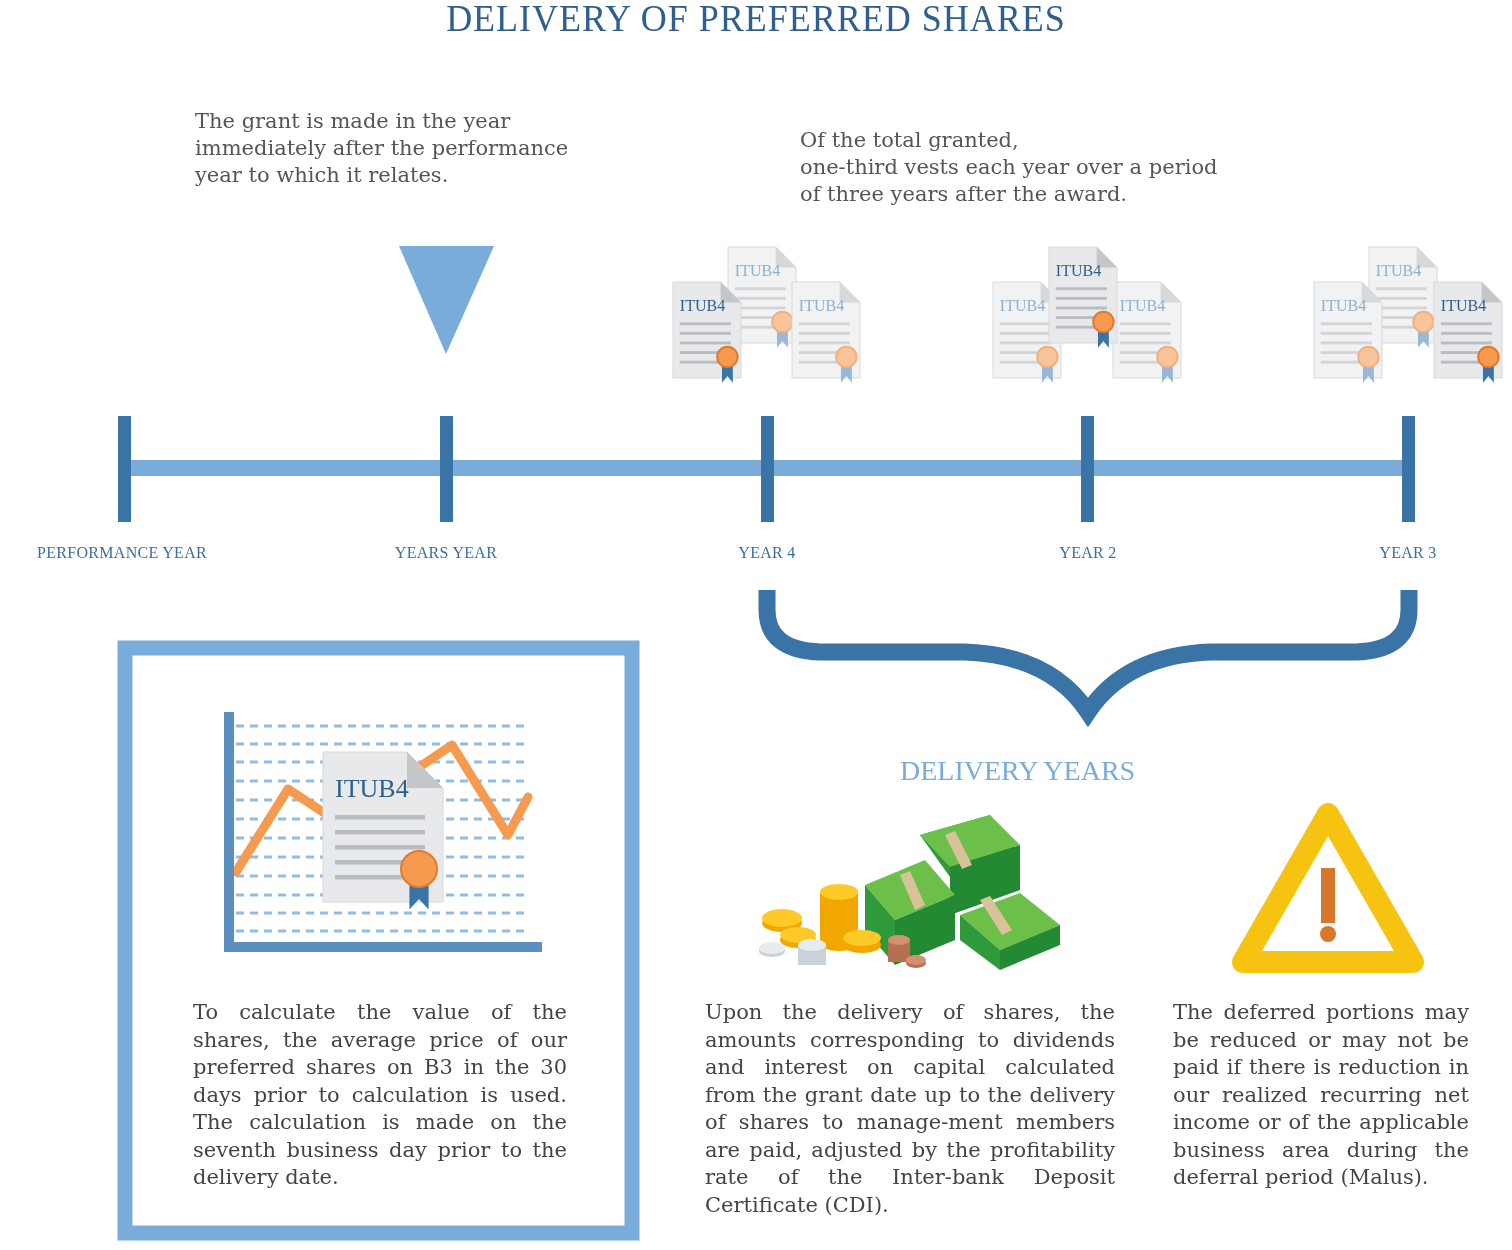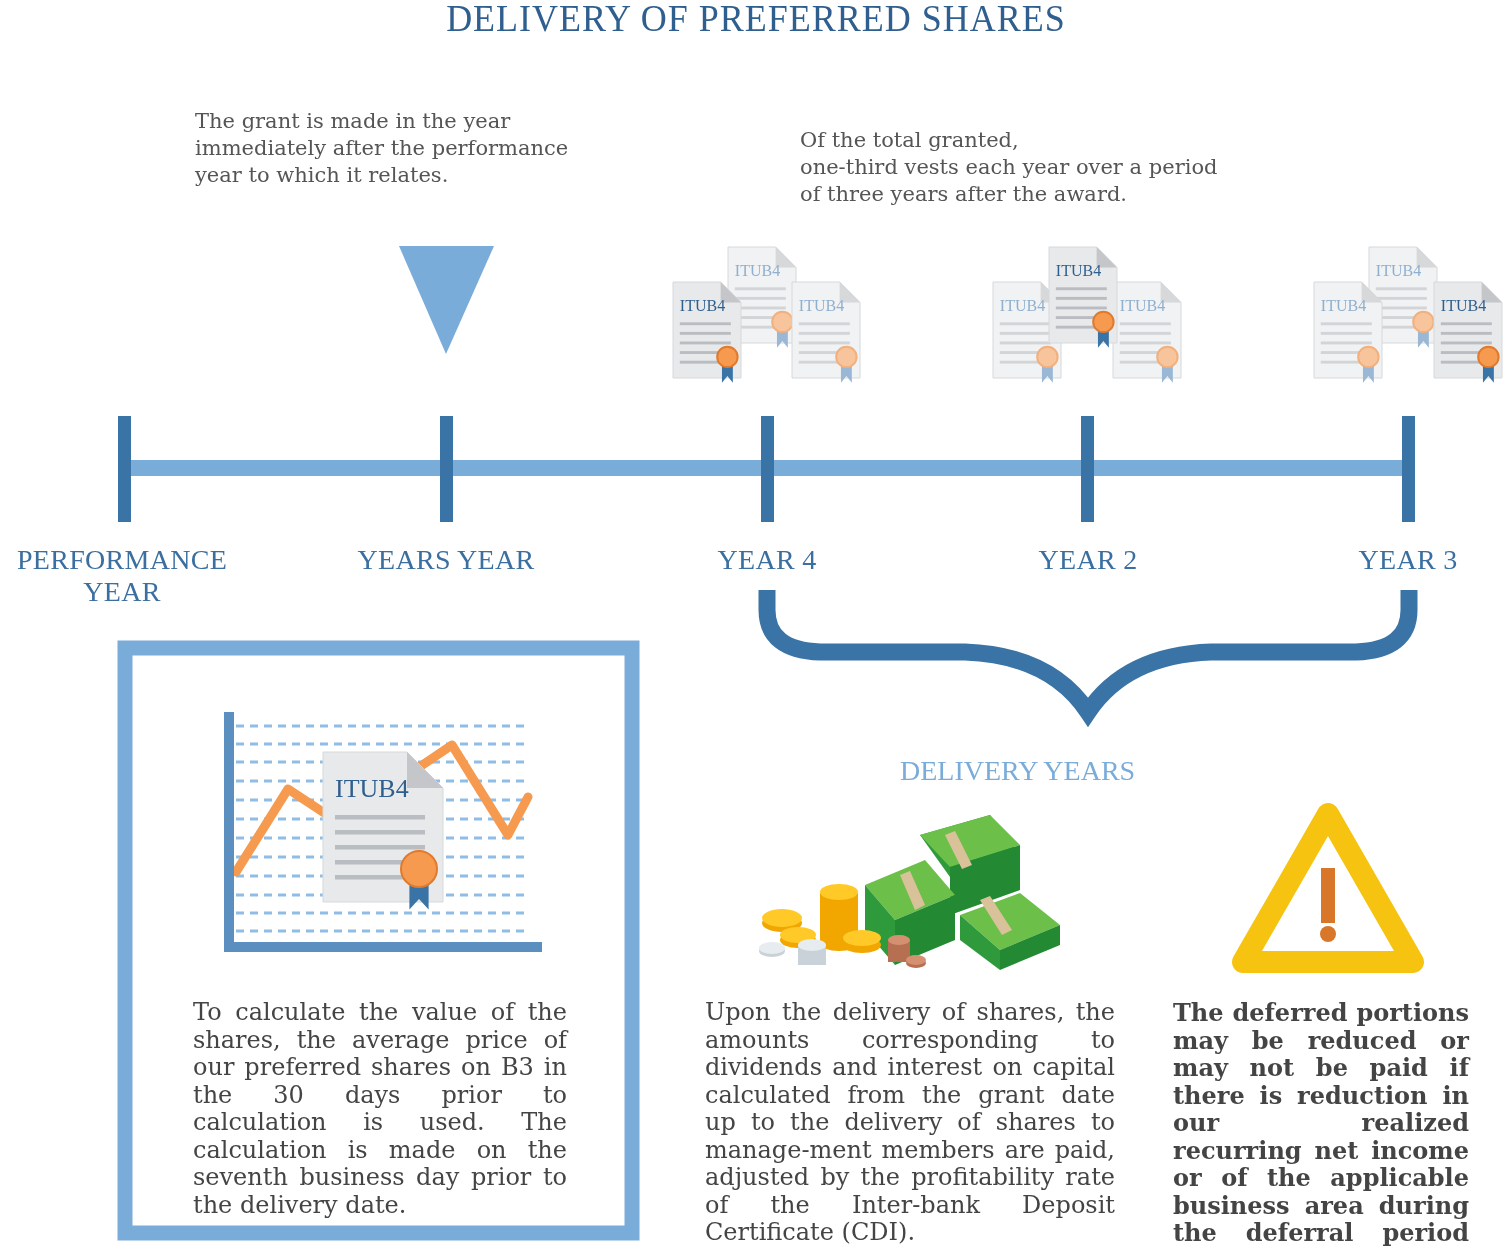--- a/index.html
+++ b/index.html
@@ -2,23 +2,23 @@
 <html><head>
 <meta charset="utf-8">
 <style>
   html, body { margin:0; padding:0; background:#ffffff; }
   body { width:1512px; height:1250px; position:relative; overflow:hidden;
          font-family:"DejaVu Serif", serif; }
   .abs { position:absolute; }
   .title { left:0; width:1512px; top:0; text-align:center; font-family:"Liberation Serif", serif;
            font-size:36px; letter-spacing:1px; color:#2f5f8e; line-height:36px; transform:scaleY(1.05); }
   .note { text-align:left; color:#555; font-size:21px; line-height:27px; font-weight:300; white-space:pre-line; }
-  .tl-label { font-family:"Liberation Serif", serif; font-size:28px; color:#3a6fa0; text-align:center; letter-spacing:0.3px; }
+  .tl-label { font-family:"Liberation Serif", serif; font-size:16px; color:#3a6fa0; text-align:center; letter-spacing:0.3px; }
   .delivery { font-family:"Liberation Serif", serif; font-size:28px; color:#7aacda; text-align:left; }
-  .body-text { color:#444; font-size:24px; line-height:27.5px; text-align:justify; text-align-last:left; }
+  .body-text { color:#444; font-size:21px; line-height:27.5px; text-align:justify; text-align-last:left; }
   svg { position:absolute; overflow:visible; }
 </style>
 </head>
 <body>
 
 <div class="abs title">DELIVERY OF PREFERRED SHARES</div>
 
 <div class="abs note" style="left:195px;width:520px;top:108px;">The grant is made in the year
 immediately after the performance
 year to which it relates.</div>
@@ -108,21 +108,21 @@
 </svg>
 
 <svg width="180" height="160" style="left:1238px;top:808px;">
   <polygon points="90,6 175,154 5,154" fill="none" stroke="#f6c311" stroke-width="22" stroke-linejoin="round"></polygon>
   <rect x="83" y="60" width="14" height="55" fill="#d8772a"></rect>
   <circle cx="90" cy="126" r="8" fill="#d8772a"></circle>
 </svg>
 
 <div class="abs body-text" style="left:193px;width:374px;top:999px;">To calculate the value of the shares, the average price of our preferred shares on B3 in the 30 days prior to calculation is used. The calculation is made on the seventh business day prior to the delivery date.</div>
 <div class="abs body-text" style="left:705px;width:410px;top:999px;">Upon the delivery of shares, the amounts corresponding to dividends and interest on capital calculated from the grant date up to the delivery of shares to manage-ment members are paid, adjusted by the profitability rate of the Inter-bank Deposit Certificate (CDI).</div>
-<div class="abs body-text" style="left:1173px;width:296px;top:999px;font-weight:bold;">The deferred portions may be reduced or may not be paid if there is reduction in our realized recurring net income or of the applicable business area during the deferral period (Malus).</div>
+<div class="abs body-text" style="left:1173px;width:296px;top:999px;">The deferred portions may be reduced or may not be paid if there is reduction in our realized recurring net income or of the applicable business area during the deferral period (Malus).</div>
 
 <svg width="78" height="126" style="left: 728px; top: 247px;">
     <polygon points="0,0 47.6,0 68,20.4 68,96 0,96" fill="#f1f2f3" stroke="#d6d8db" stroke-width="1"></polygon>
     <polygon points="47.6,0 68,20.4 47.6,20.4" fill="#c4c6c9" opacity="0.6"></polygon>
     <text x="6.800000000000001" y="28.799999999999997" font-family="Liberation Serif, serif" font-size="16" fill="#8fb0cf">ITUB4</text>
     <rect x="6.800000000000001" y="40.32" width="51" height="2.88" fill="#b9bcc0" opacity="0.55"></rect>
     <rect x="6.800000000000001" y="49.92" width="51" height="2.88" fill="#b9bcc0" opacity="0.55"></rect>
     <rect x="6.800000000000001" y="59.519999999999996" width="51" height="2.88" fill="#b9bcc0" opacity="0.55"></rect>
     <rect x="6.800000000000001" y="69.12" width="51" height="2.88" fill="#b9bcc0" opacity="0.55"></rect>
     <rect x="6.800000000000001" y="78.72" width="51" height="2.88" fill="#b9bcc0" opacity="0.55"></rect>

